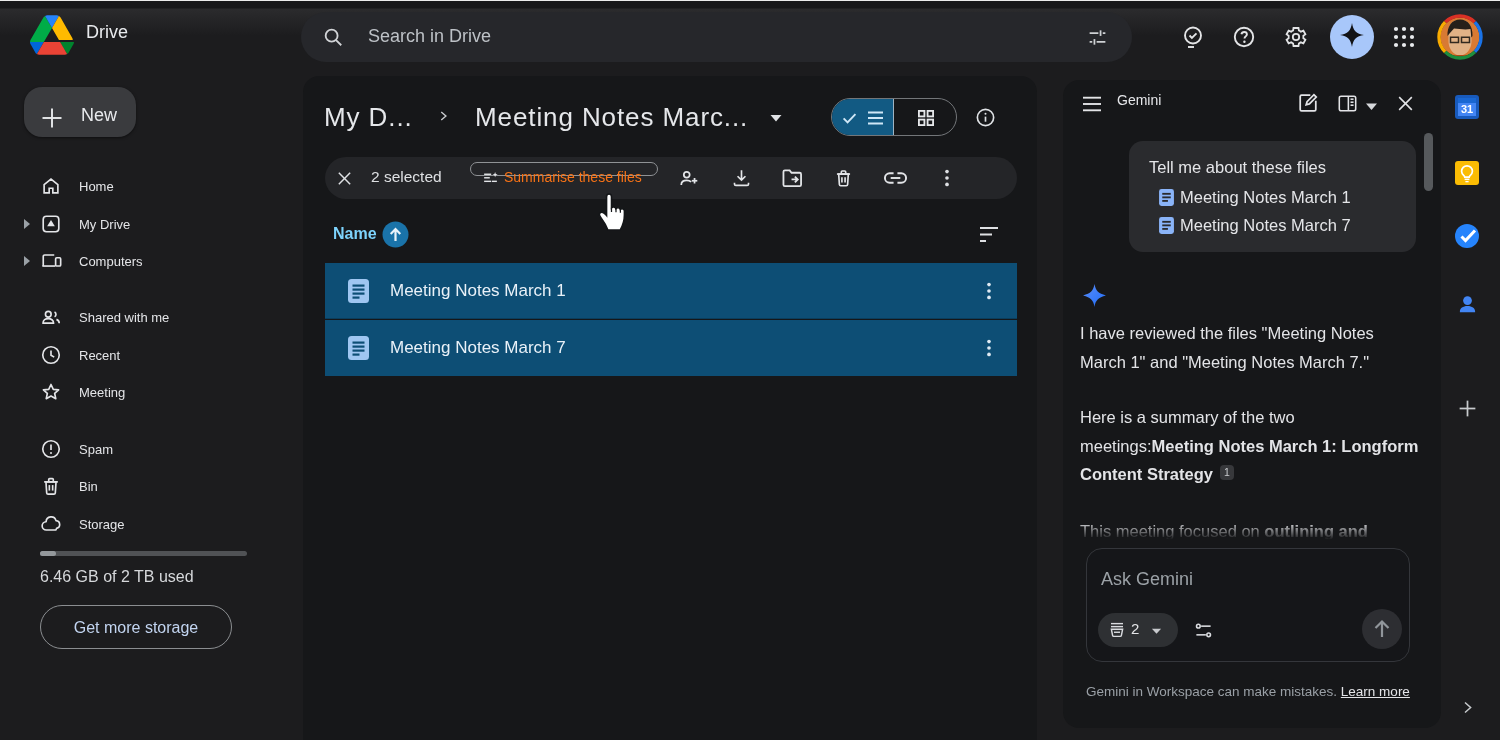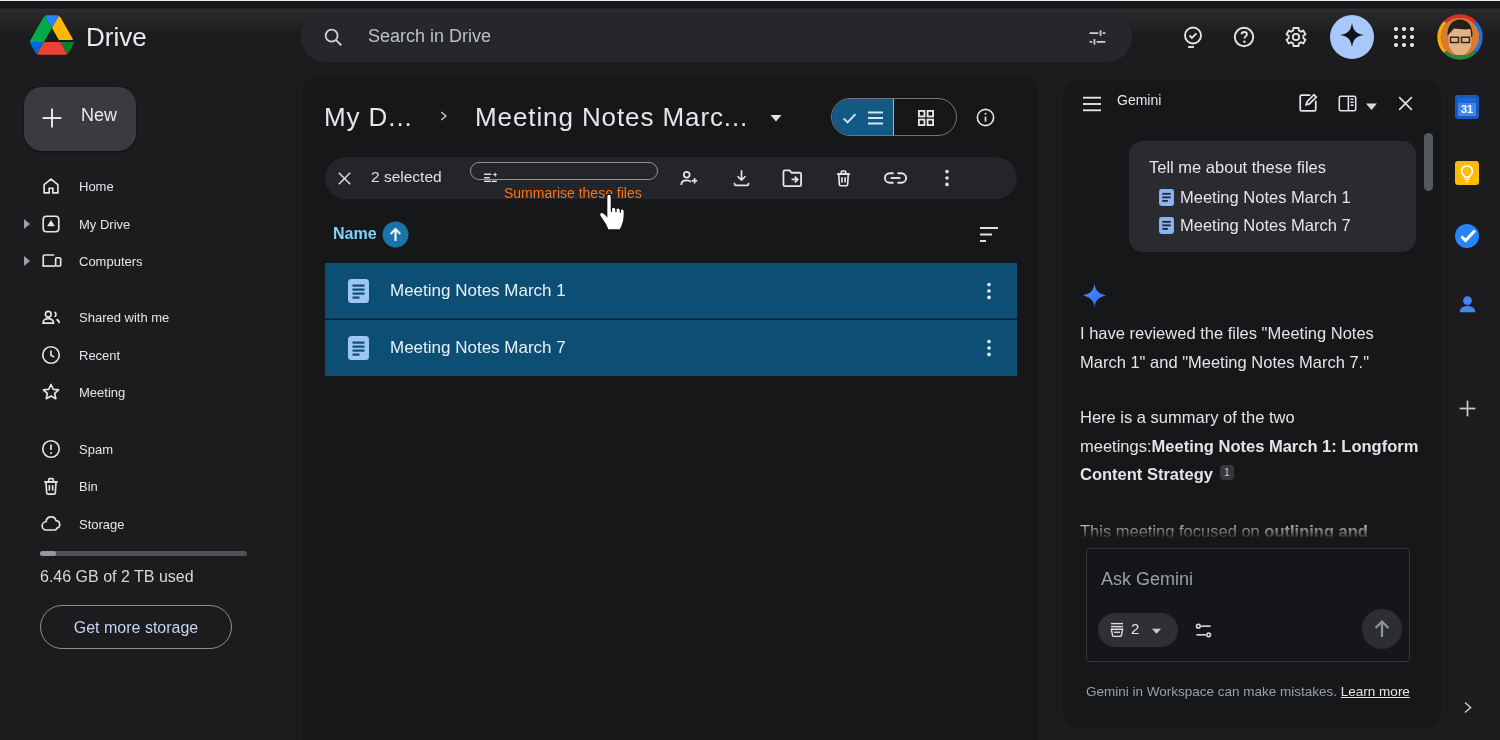--- a/index.html
+++ b/index.html
@@ -6,61 +6,61 @@
   html,body { width:1500px; height:740px; overflow:hidden; }
   body { font-family:"Liberation Sans", sans-serif; background:#1e1e20; }
   #root { position:relative; width:1500px; height:740px; background:#1c1c1e; }
   .abs { position:absolute; }
   svg { display:block; }
   .topstrip { left:0; top:0; width:1500px; height:36px;
     background:linear-gradient(#ececec 0px, #ececec 1px, #18181a 1px, #18181a 8px, #2b2b2d 9px, #1c1c1e 36px); }
 
   
   .logo { left:30px; top:15px; }
-  .brand { left:86px; top:22px; font-size:26px; color:#e8eaed; letter-spacing:0; }
+  .brand { left:86px; top:22px; font-size:18px; color:#e8eaed; letter-spacing:0; }
   .search { left:301px; top:12px; width:831px; height:50px; border-radius:25px; background:#26272b; }
   .search .ph { position:absolute; left:67px; top:14px; font-size:18px; color:#bdc1c6; }
 
   
-  .newbtn { left:24px; top:87px; width:112px; height:64px; border-radius:18px; background:#3a3b3e;
+  .newbtn { left:24px; top:87px; width:112px; height:50px; border-radius:18px; background:#3a3b3e;
             box-shadow:0 1px 3px rgba(0,0,0,.5); }
   .newbtn span { position:absolute; left:57px; top:18px; font-size:18px; color:#e8eaed; font-weight:500; }
   .navitem { left:0; width:300px; height:38px; }
   .navitem .lbl { position:absolute; left:79px; top:50%; transform:translateY(-50%); font-size:13px; color:#e4e5e8; }
   .navitem .ic { position:absolute; left:40px; top:50%; transform:translateY(-50%); }
   .navitem .tri { position:absolute; left:24px; top:50%; transform:translateY(-50%); width:0; height:0;
                   border-left:6px solid #9aa0a6; border-top:5px solid transparent; border-bottom:5px solid transparent; }
   .sbar { left:40px; top:551px; width:207px; height:5px; border-radius:3px; background:#505255; }
   .sbar i { position:absolute; left:0; top:0; width:16px; height:5px; border-radius:3px; background:#94989c; }
   .stext { left:40px; top:568px; font-size:16px; color:#d6d8db; }
   .getmore { left:40px; top:605px; width:192px; height:44px; border-radius:22px; border:1px solid #8b8e91; }
   .getmore span { position:absolute; width:100%; text-align:center; top:13px; font-size:16px; color:#c2d4f0; font-weight:500; }
 
   
   .panel { left:303px; top:76px; width:734px; height:664px; background:#161719; border-radius:16px 16px 0 0; }
   .crumb { color:#e5e7ea; font-size:26px; letter-spacing:0.9px; }
   .toggle { left:528px; top:22px; width:126px; height:38px; border-radius:19px; border:1px solid #737679; overflow:hidden; }
   .toggle .blue { position:absolute; left:0; top:0; width:62px; height:38px; background:#125a83; border-right:1px solid #9fb4c2; }
   .toolbar { left:22px; top:81px; width:692px; height:42px; border-radius:21px; background:#242528; }
   .sumbtn { position:absolute; left:145px; top:5px; height:14px; border-radius:15px; border:1px solid #8f9295;
-            padding:16px 15px 0 33px; line-height:28px; font-size:14px; color:#f97316; }
+            padding:0 15px 0 33px; line-height:28px; font-size:14px; color:#f97316; }
   .row { left:22px; width:692px; height:56px; background:#0d4e75; }
   .rowtitle { position:absolute; left:65px; top:50%; transform:translateY(-50%); font-size:17px; font-weight:500; color:#e9f1f8; }
 
   
   .gpanel { left:1063px; top:80px; width:378px; height:648px; background:#161719; border-radius:16px; }
   .gtitle { left:54px; top:12px; font-size:14px; color:#e5e6e9; font-weight:500; }
   .gcard { left:66px; top:61px; width:287px; height:111px; border-radius:14px; background:#2a2b2e; }
   .gcard .t { position:absolute; left:20px; top:17px; font-size:16.5px; color:#e4e5e8; }
   .chiprow { position:absolute; left:51px; font-size:16.5px; color:#e4e5e8; }
   .gtext { font-size:16.5px; color:#e3e4e7; line-height:28.5px; }
   .gtext b { font-weight:700;margin-top:16px; }
   .refchip { display:inline-block; width:14px; height:15px; border-radius:4px; background:#37383b; color:#c9cbce;
              font-size:10.5px; text-align:center; line-height:15px; vertical-align:4px; margin-left:7px; }
-  .askbox { left:23px; top:468px; width:324px; height:114px; border-radius:3px; background:#151619; border:1px solid #34363b; }
+  .askbox { left:23px; top:468px; width:324px; height:114px; border-radius:16px; background:#151619; border:1px solid #34363b; }
   .askbox .ph { position:absolute; left:14px; top:20px; font-size:18px; color:#9ba1a6; }
   .srcchip { position:absolute; left:11px; top:64px; width:80px; height:34px; border-radius:17px; background:#2e3033; }
   .send { position:absolute; left:275px; top:60px; width:40px; height:40px; border-radius:50%; background:#2d2e32; }
   .gfoot { left:23px; top:604px; font-size:13.5px; color:#9aa0a6; }
   .gfoot b { color:#e3e4e7; font-weight:400; text-decoration:underline; }
   .gscroll { left:361px; top:53px; width:9px; height:58px; border-radius:5px; background:#56595c; }
 
   
   .rstrip { left:1441px; top:76px; width:59px; height:664px;text-align:center; }
 </style>

